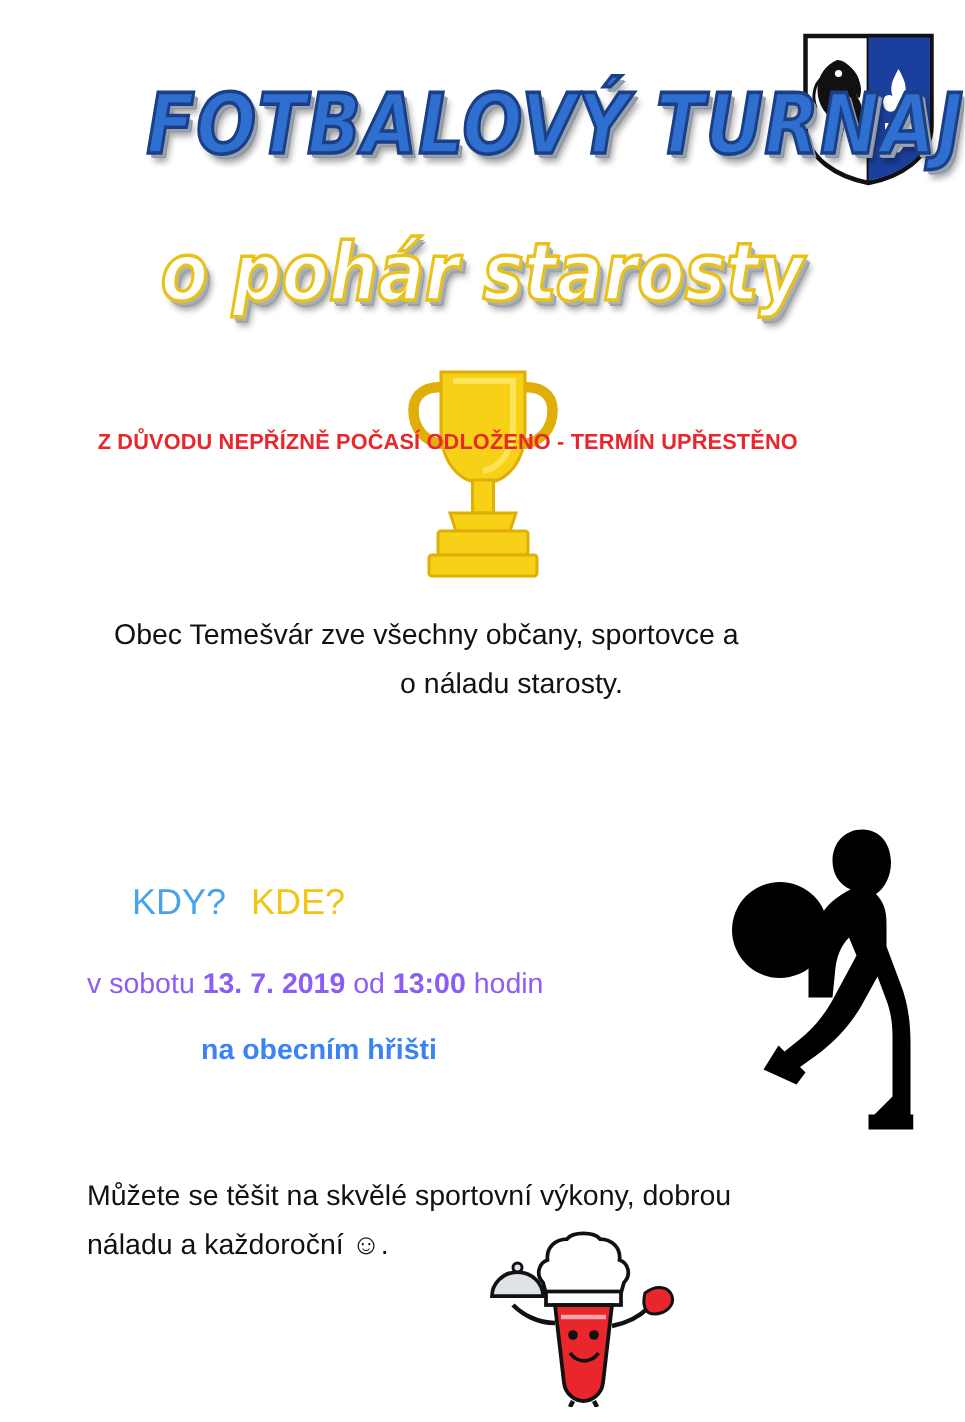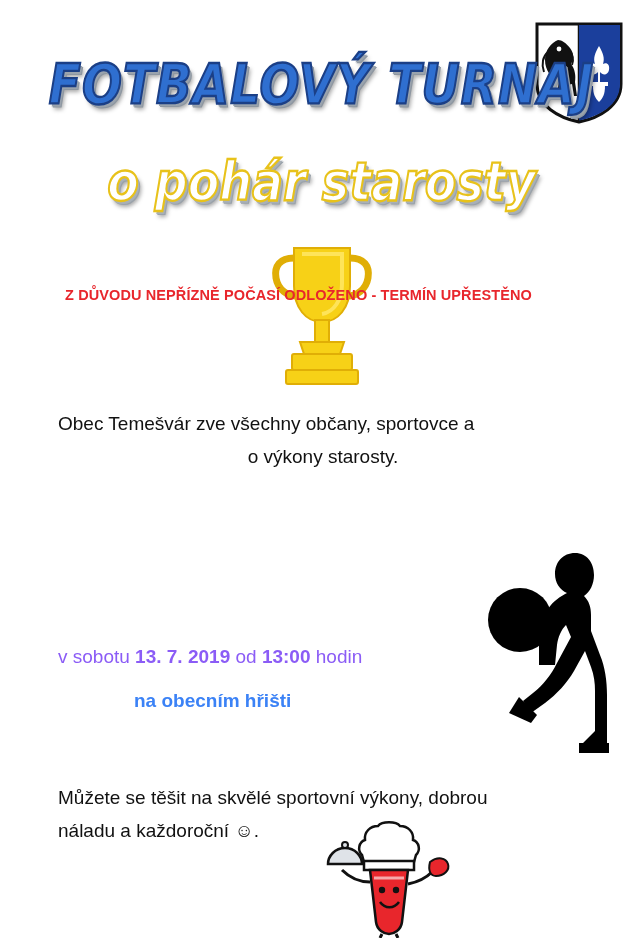--- a/index.html
+++ b/index.html
@@ -29,21 +29,21 @@
     width: 88px;
     height: 102px;
   }
 
   
   .title-wrap {
     position: absolute;
     top: 56px;
     left: 0;
     width: 643px;
-    text-align: center;
+    text-align: right;
   }
   .title-main {
     font-family: "DejaVu Sans", sans-serif;
     font-weight: bold;
     font-style: italic;
     font-size: 47px;
     letter-spacing: 1px;
     line-height: 1;
     color: #2f6fd0;
     -webkit-text-stroke: 2px #1b3f86;
@@ -100,21 +100,21 @@
     font-weight: bold;
     font-size: 14.5px;
     color: #e8262c;
     letter-spacing: 0.1px;
   }
 
   
   .para1 {
     position: absolute;
     top: 408px;
-    left: 58px;
+    left: 76px;
     width: 520px;
     font-family: "Liberation Sans", sans-serif;
     font-size: 19px;
     line-height: 1.72;
     color: #111111;
   }
   .para1-center {
     text-align: center;
     display: block;
     padding-left: 10px;
@@ -226,23 +226,27 @@
         <rect x="24" y="132" width="72" height="14" rx="2"></rect>
       </g>
       <path d="M40 16 H80 V46 C80 62 72 74 60 76" fill="none" stroke="#ffe86a" stroke-width="4" opacity="0.8"></path>
     </svg>
   </div>
 
   <div class="notice">Z DŮVODU NEPŘÍZNĚ POČASÍ ODLOŽENO - TERMÍN UPŘESTĚNO</div>
 
   <div class="para1">
     <div>Obec Temešvár zve všechny občany, sportovce a</div>
-    <div class="para1-center">o výkony starosty.</div>
-  </div>
-
+    <div class="para1-center">o náladu starosty.</div>
+  </div>
+
+  <div class="kdy-kde">
+    <span class="kdy">KDY?</span>
+    <span class="kde">KDE?</span>
+  </div>
 
   <div class="when-line">
     <span>v sobotu </span><b>13. 7. 2019</b><span> od </span><b>13:00</b><span> hodin</span>
   </div>
 
   <div class="where-line">na obecním hřišti</div>
 
   <div class="footballer">
     <svg viewBox="0 0 130 215" width="130" height="215">
       <circle cx="41" cy="75" r="32" fill="#000000"></circle>

